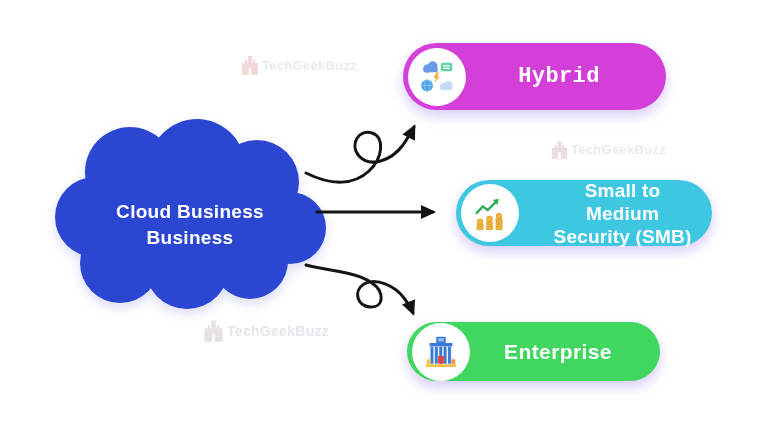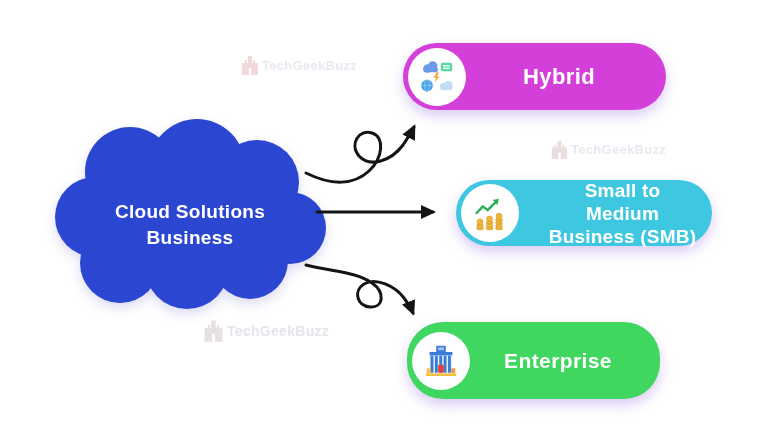--- a/index.html
+++ b/index.html
@@ -24,27 +24,27 @@
   .cloud-label{position:absolute;left:95px;top:199px;width:190px;text-align:center;
     color:#ffffff;font-weight:bold;font-size:19px;line-height:26px;letter-spacing:.3px;}
   
   .arrows{position:absolute;left:0;top:0;width:768px;height:435px;pointer-events:none;}
   .arrow-line{fill:none;stroke:#141414;stroke-width:3;stroke-linecap:round;}
   
   .pill{position:absolute;display:flex;align-items:center;border-radius:36px;
     box-shadow:0 6px 13px rgba(150,110,225,.35);}
   .pill-hybrid{left:403px;top:43px;width:263px;height:67px;background:#d43fd9;}
   .pill-smb{left:456px;top:180px;width:256px;height:66px;background:#3ec7e0;gap:28px;}
-  .pill-enterprise{left:407px;top:322px;width:253px;height:77px;background:#3fd75f;}
+  .pill-enterprise{left:407px;top:322px;width:253px;height:59px;background:#3fd75f;}
   .pill-icon{width:58px;height:58px;background:#ffffff;border-radius:50%;
     margin-left:5px;display:flex;align-items:center;justify-content:center;flex:0 0 auto;}
   .pill-icon svg{width:38px;height:38px;}
   .pill-label{flex:1;text-align:center;color:#ffffff;font-weight:bold;
     letter-spacing:.4px;padding-right:14px;}
-  .pill-hybrid .pill-label{font-size:22px;}
+  .pill-hybrid .pill-label{font-size:22px;font-family:Liberation Mono, monospace;}
   .pill-smb .pill-label{font-size:19px;line-height:23px;letter-spacing:.2px;}
   .pill-enterprise .pill-label{font-size:21px;}
 </style>
 </head>
 <body>
 
 <div class="canvas">
 
   <div class="watermark wm-1">
     <span class="wm-logo">
@@ -84,21 +84,21 @@
       <circle cx="207" cy="67" r="42"></circle>
       <circle cx="45" cy="102" r="40"></circle>
       <circle cx="240" cy="113" r="36"></circle>
       <circle cx="70" cy="148" r="40"></circle>
       <circle cx="137" cy="152" r="42"></circle>
       <circle cx="200" cy="146" r="38"></circle>
       <ellipse cx="142" cy="107" rx="88" ry="56"></ellipse>
     </g>
   </svg>
   <div class="cloud-label">
-    <div>Cloud Solutions</div>
+    <div>Cloud Business</div>
     <div>Business</div>
   </div>
 
   <svg class="arrows" viewBox="0 0 768 435">
     <defs>
       <marker id="ah" markerUnits="userSpaceOnUse" markerWidth="18" markerHeight="16" refX="12" refY="7" orient="auto">
         <path d="M0,0 L15,7 L0,14 Z" fill="#141414"></path>
       </marker>
     </defs>
     <path class="arrow-line" marker-end="url(#ah)" d="M306,173 C332,186 354,185 369,171 C383,158 385,137 372,133 C359,129 349,144 359,156 C370,168 391,161 403,145 C407,139 411,133 414,127"></path>
@@ -147,21 +147,21 @@
           <circle cx="29.5" cy="23.2" r="3"></circle>
           <rect x="26" y="26" width="7" height="2.6" rx="1.3"></rect>
           <rect x="26" y="29" width="7" height="2.6" rx="1.3"></rect>
           <rect x="26" y="32" width="7" height="2.6" rx="1.3"></rect>
           <rect x="26" y="35" width="7" height="2.6" rx="1.3"></rect>
         </g>
       </svg>
     </div>
     <div class="pill-label">
       <div>Small to Medium</div>
-      <div>Business (SMB)</div>
+      <div>Security (SMB)</div>
     </div>
   </div>
 
   <div class="pill pill-enterprise">
     <div class="pill-icon">
       <svg viewBox="0 0 40 40">
         <rect x="15" y="4" width="10" height="6.5" fill="#3a7ad8"></rect>
         <rect x="17" y="5.6" width="6" height="3.2" fill="#9cc0f0"></rect>
         <rect x="8" y="10.5" width="24" height="3.8" fill="#3a7ad8"></rect>
         <rect x="8" y="14.3" width="24" height="18" fill="#e8f0fb"></rect>

